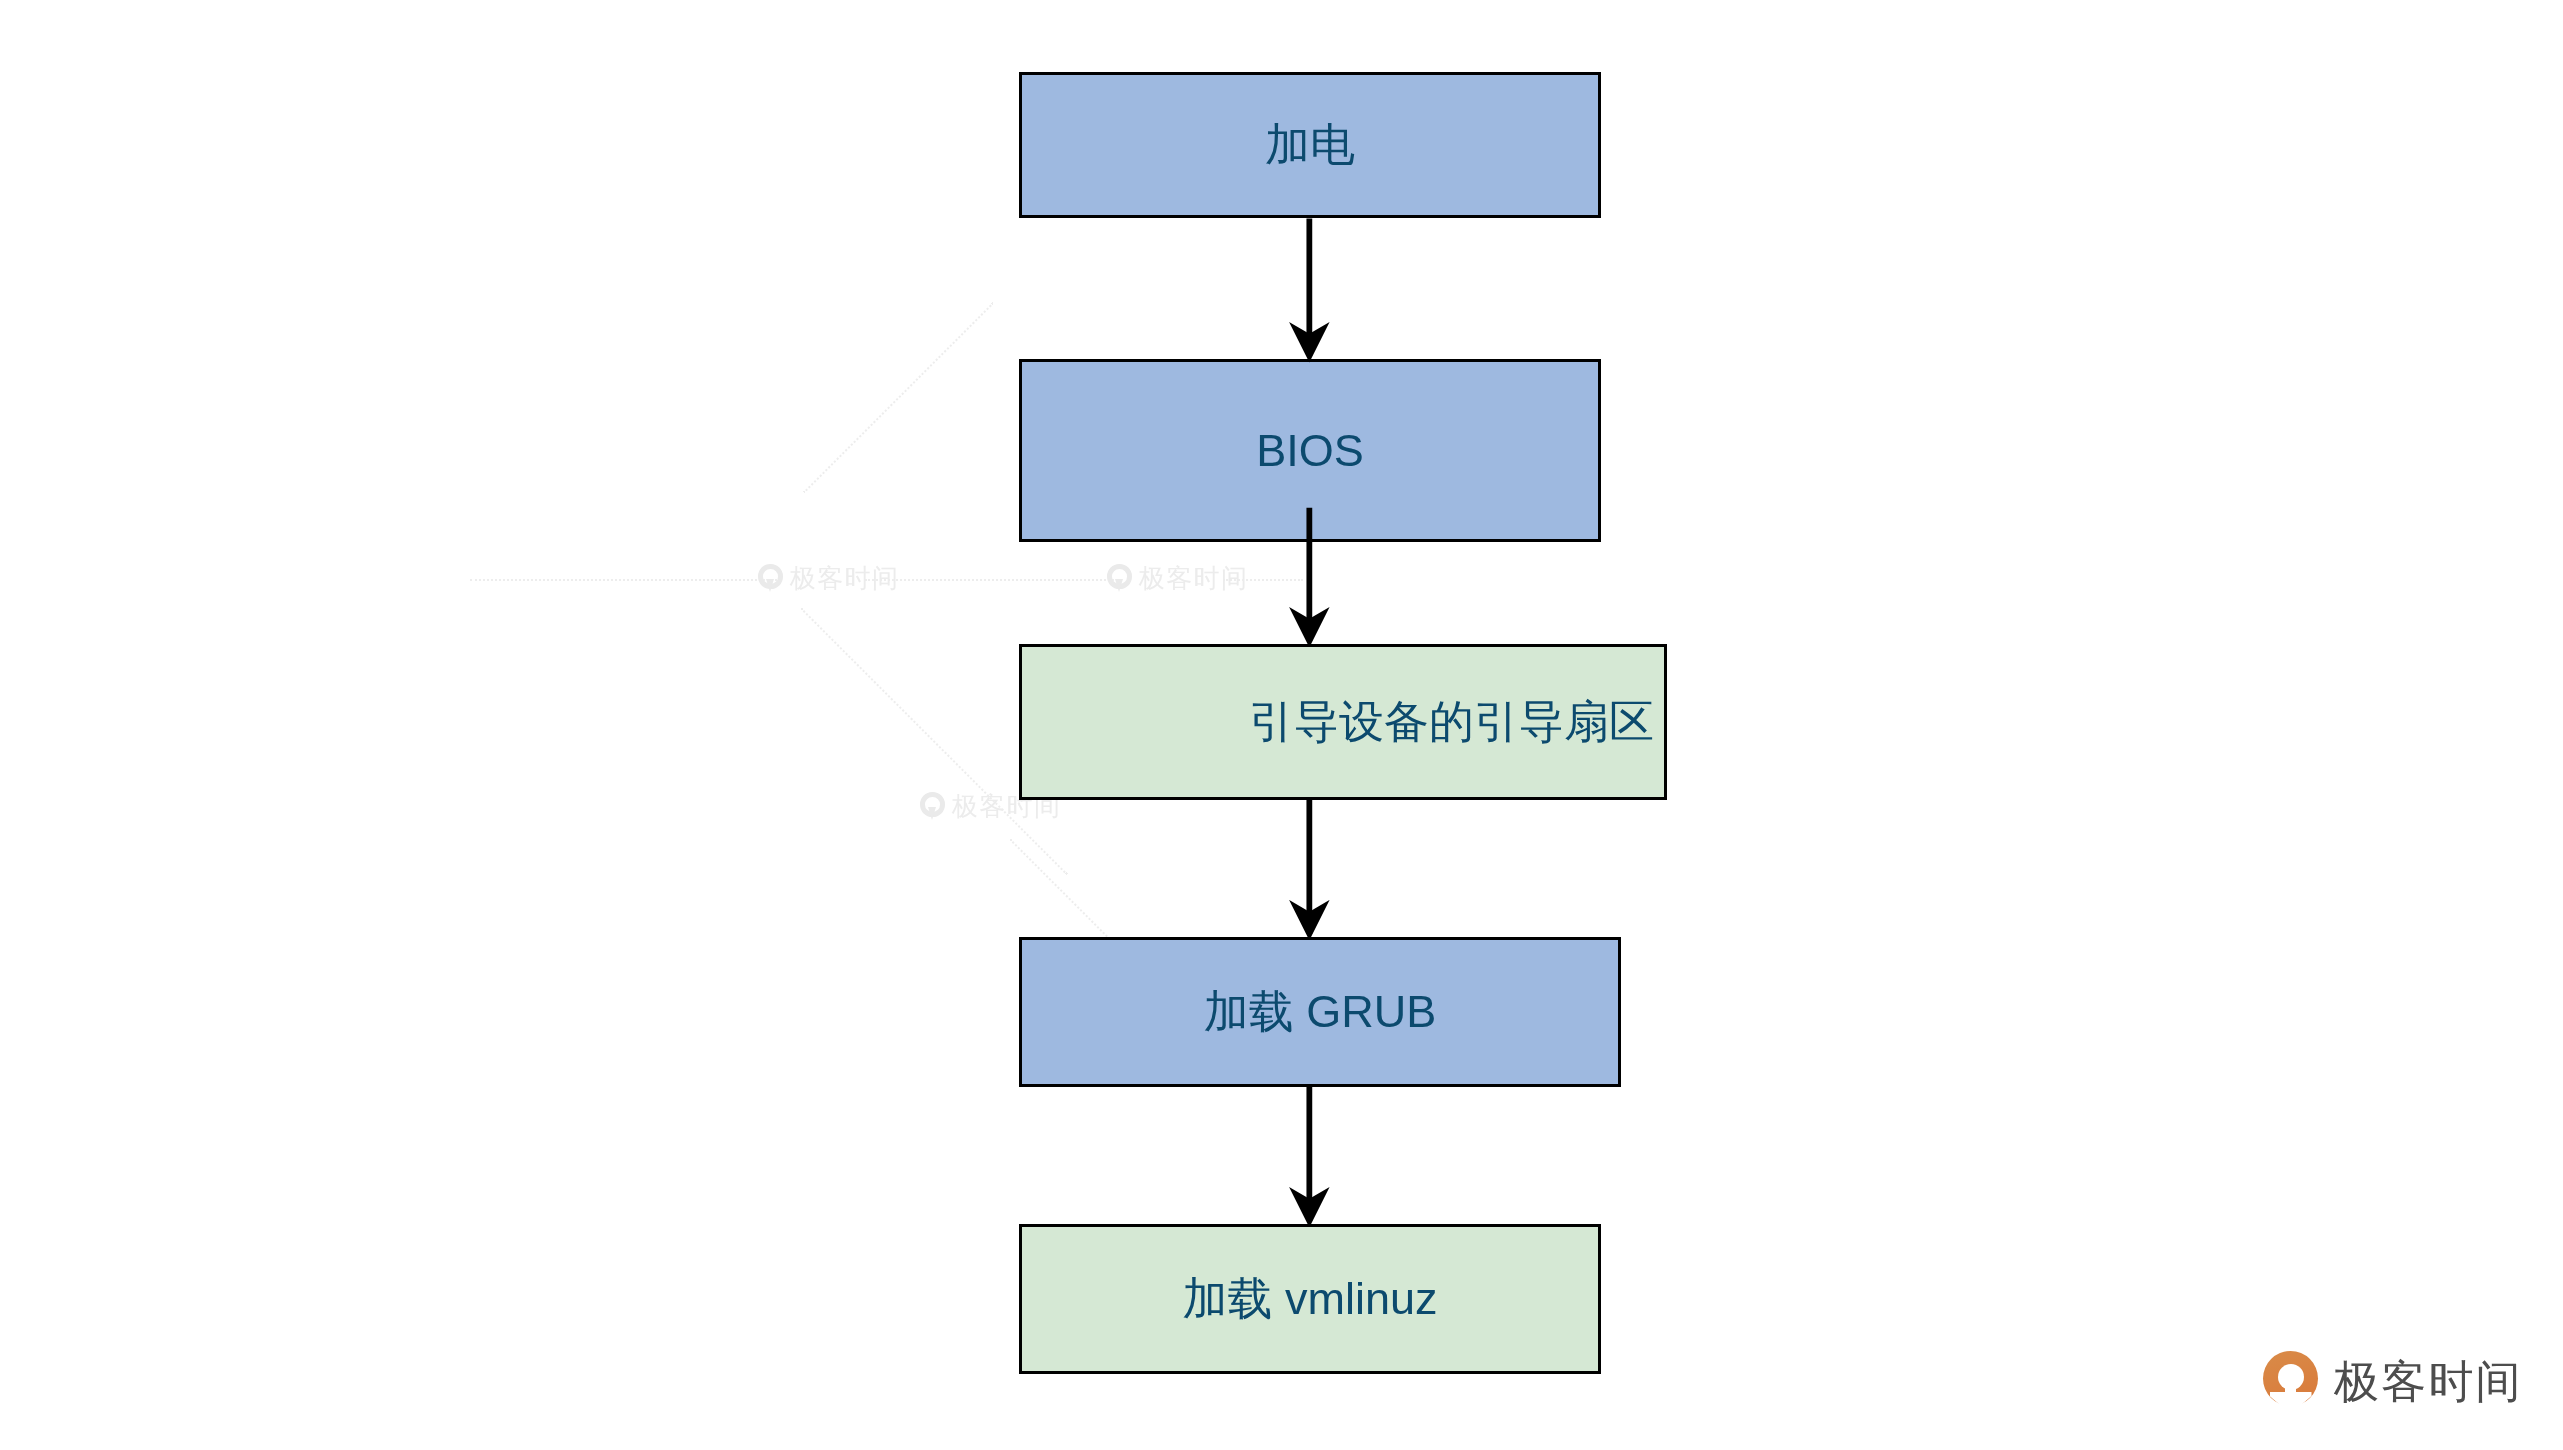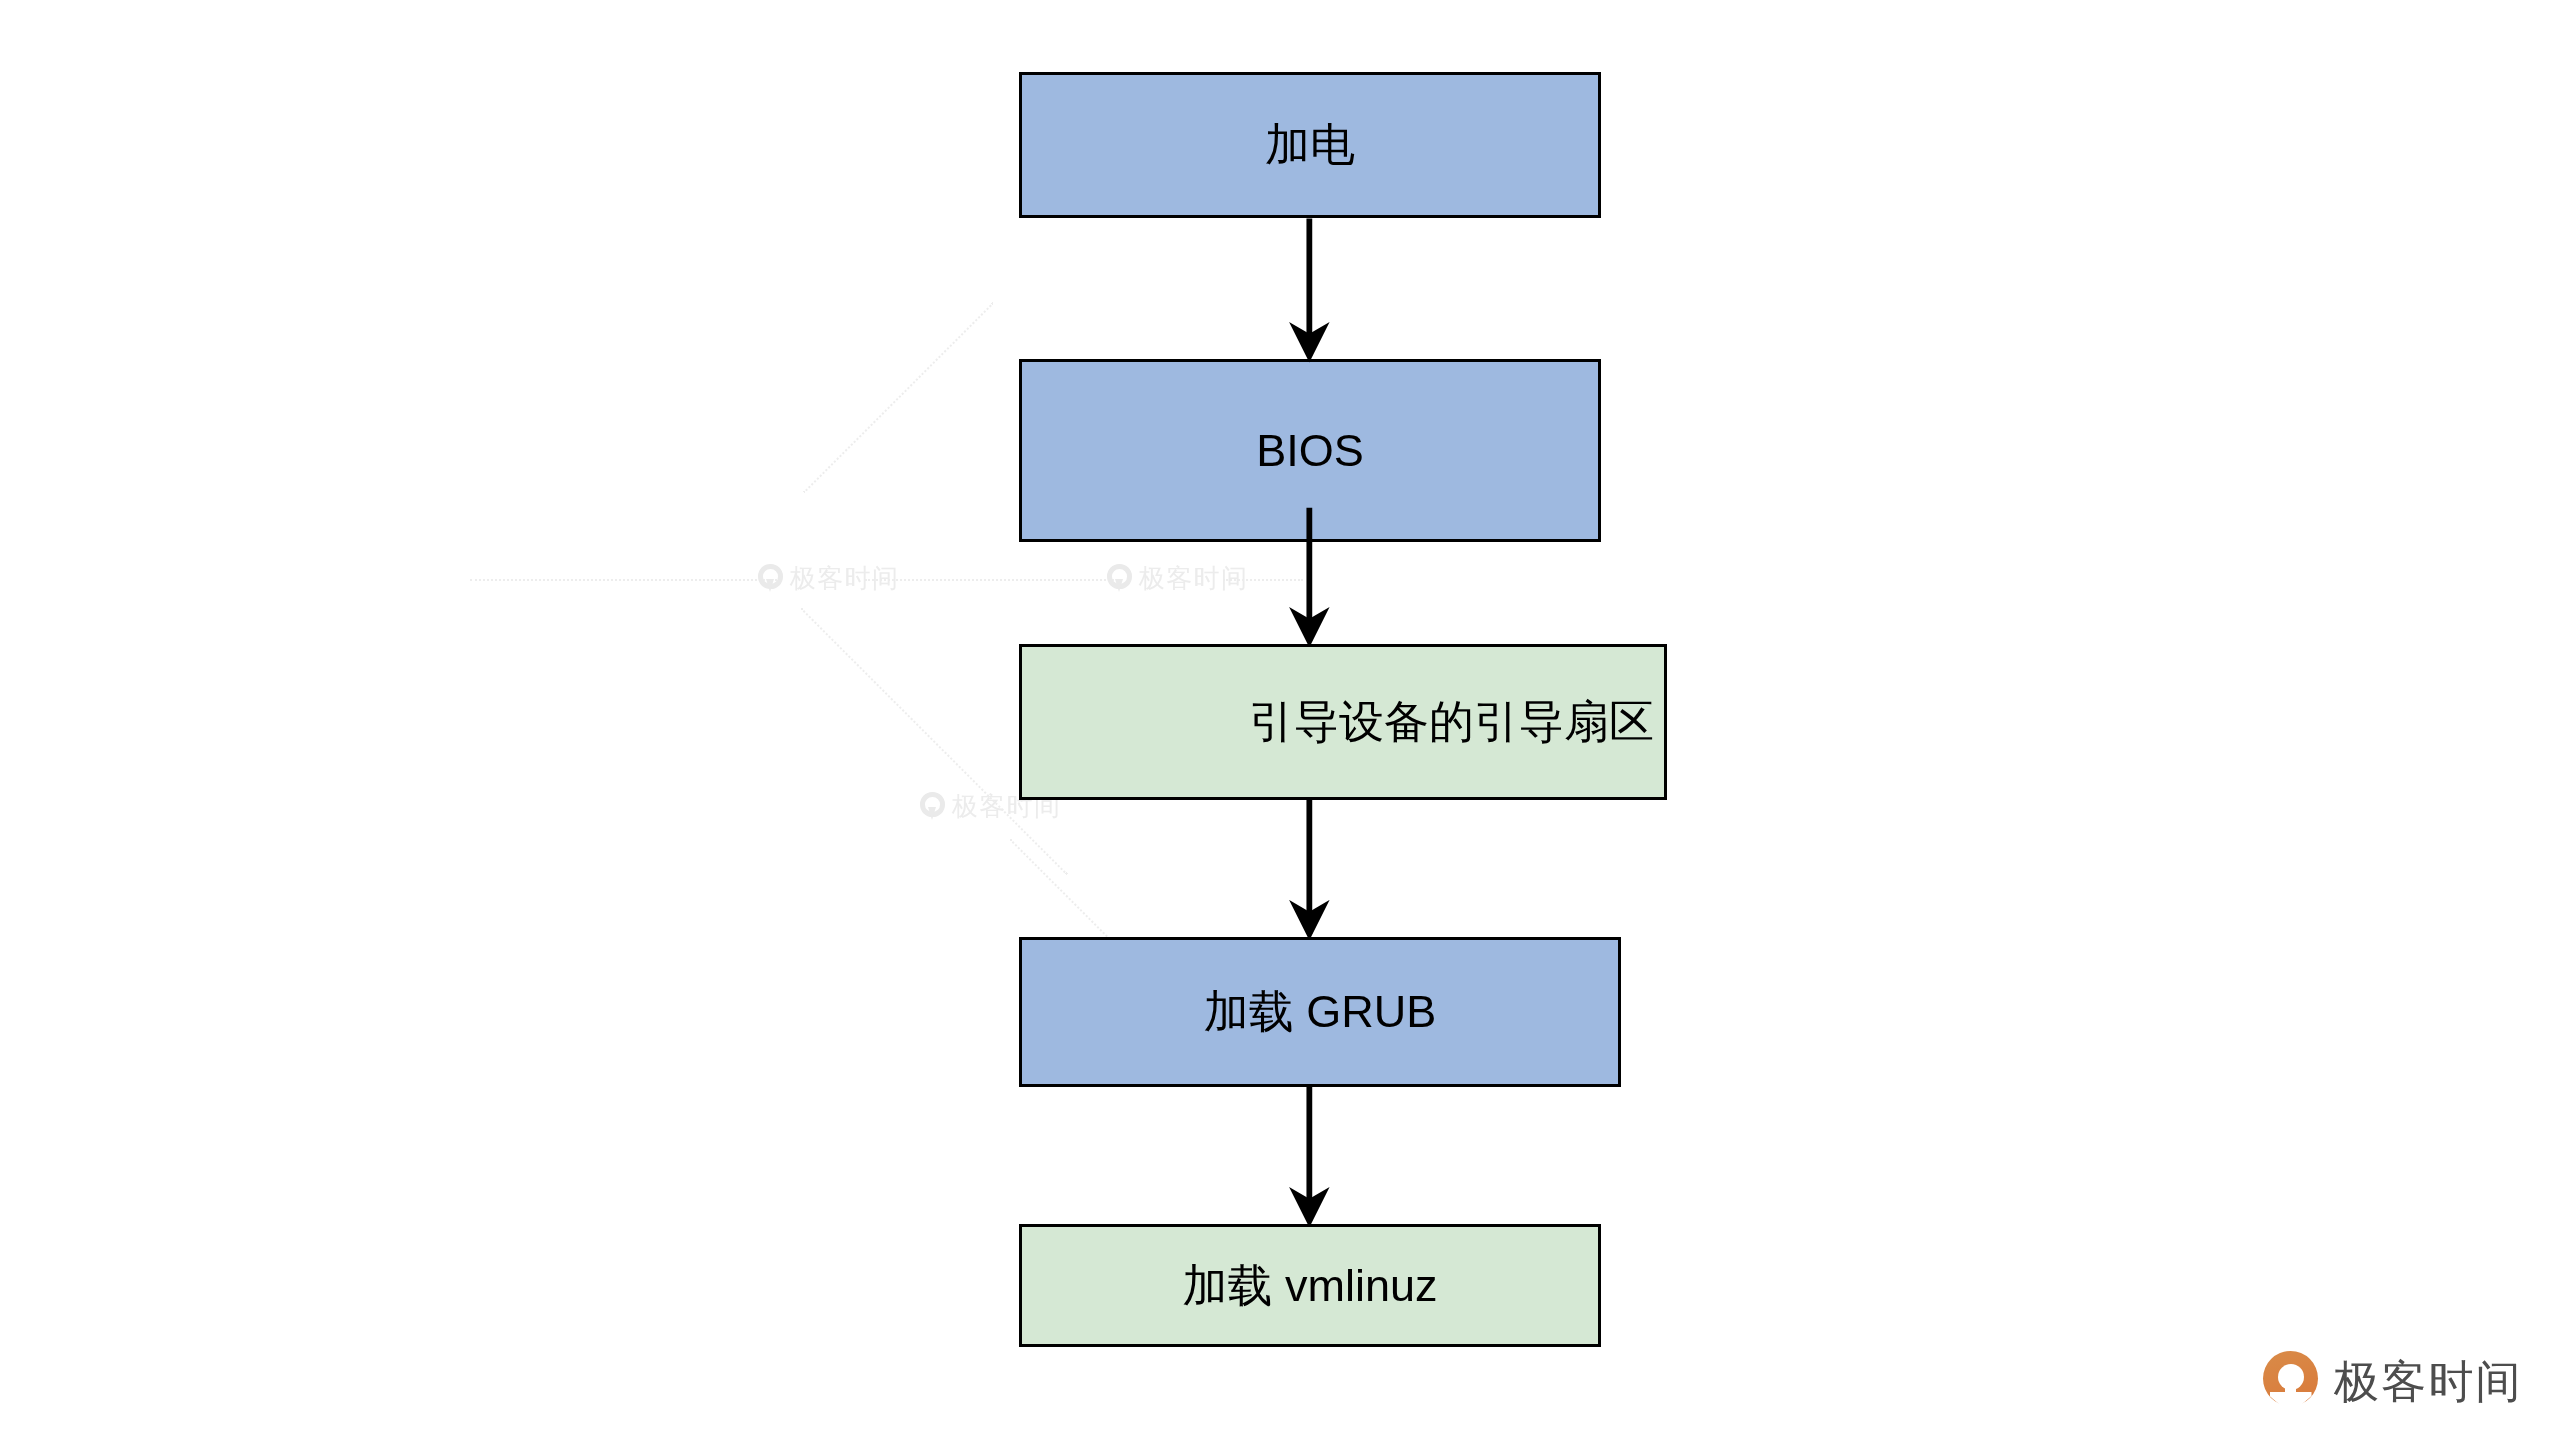--- a/index.html
+++ b/index.html
@@ -75,21 +75,21 @@
   .node {
     position: absolute;
     box-sizing: border-box;
     border: 3.6px solid #000000;
     display: flex;
     align-items: center;
     justify-content: center;
   }
   .node .node-label {
     font-size: 45px;
-    color: #000000;
+    color: #0c4a6e;
     line-height: 1.1;
     white-space: nowrap;
     font-weight: 400;
   }
   .node.align-left-bias {
     justify-content: center;
   }
   .node.align-left-bias .node-label {
     transform: translateX(-10px);
   }
@@ -218,21 +218,21 @@
     </div>
 
     <div class="node align-left-bias" style="left:1019px; top:644px; width:648px; height:156px; background:#d5e8d4;justify-content:flex-end;">
       <span class="node-label">引导设备的引导扇区</span>
     </div>
 
     <div class="node" style="left:1019px; top:937px; width:602px; height:150px; background:#9eb9e0;">
       <span class="node-label">加载 GRUB</span>
     </div>
 
-    <div class="node" style="left:1019px; top:1224px; width:582px; height:123px; background:#d5e8d4;">
+    <div class="node" style="left:1019px; top:1224px; width:582px; height:150px; background:#d5e8d4;">
       <span class="node-label">加载 vmlinuz</span>
     </div>
   </div>
 
   <div class="brand" style="left:2263px; top:1351px;">
     <span class="brand-logo">
       <span class="b-pin"></span>
       <span class="b-hole"></span>
       <span class="b-tail"></span>
       <span class="b-chin"></span>

